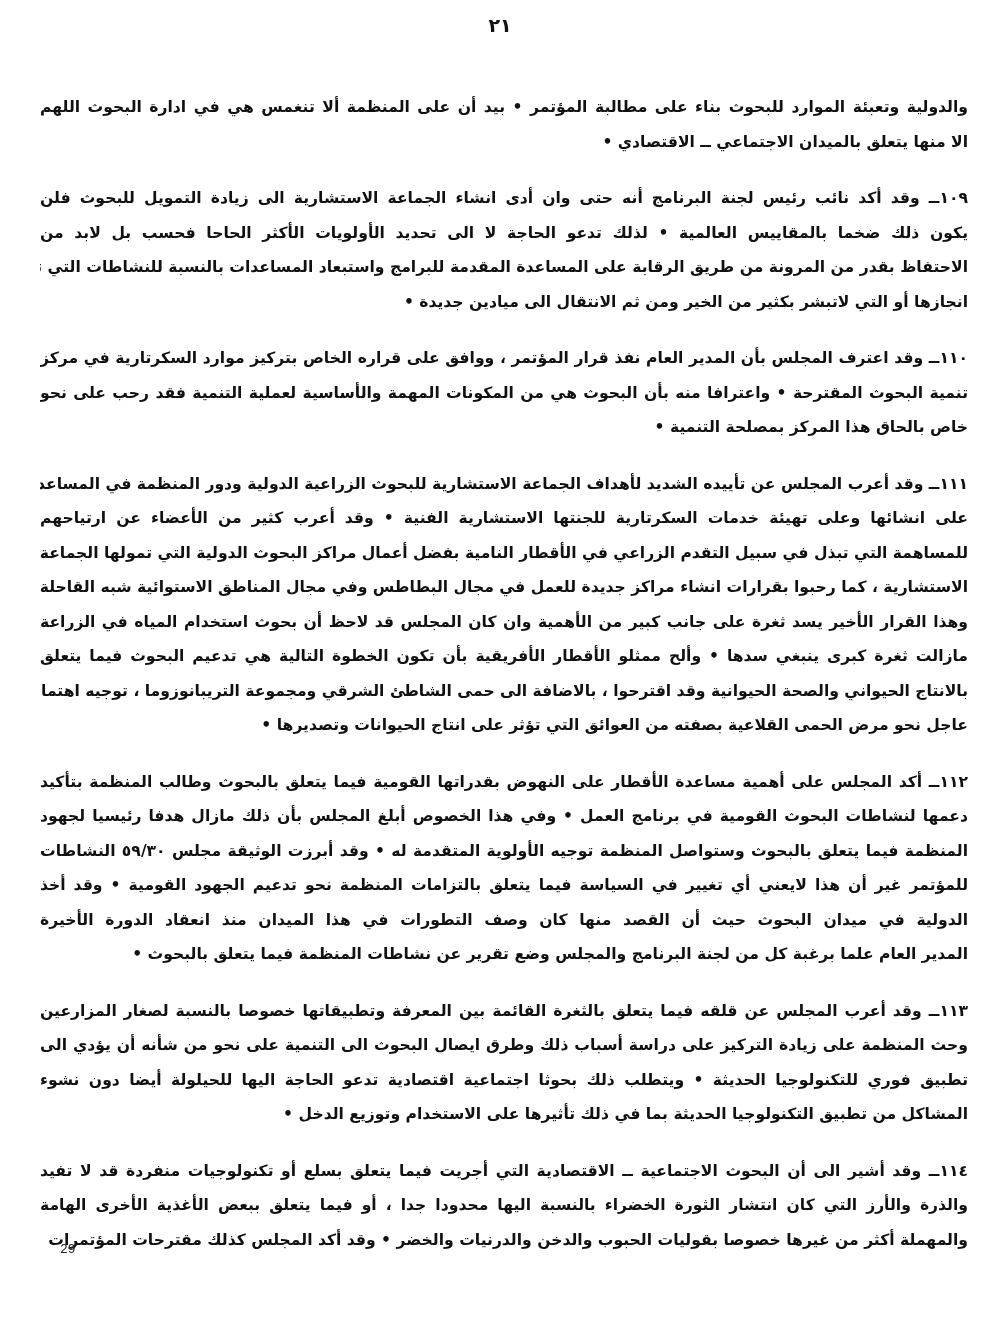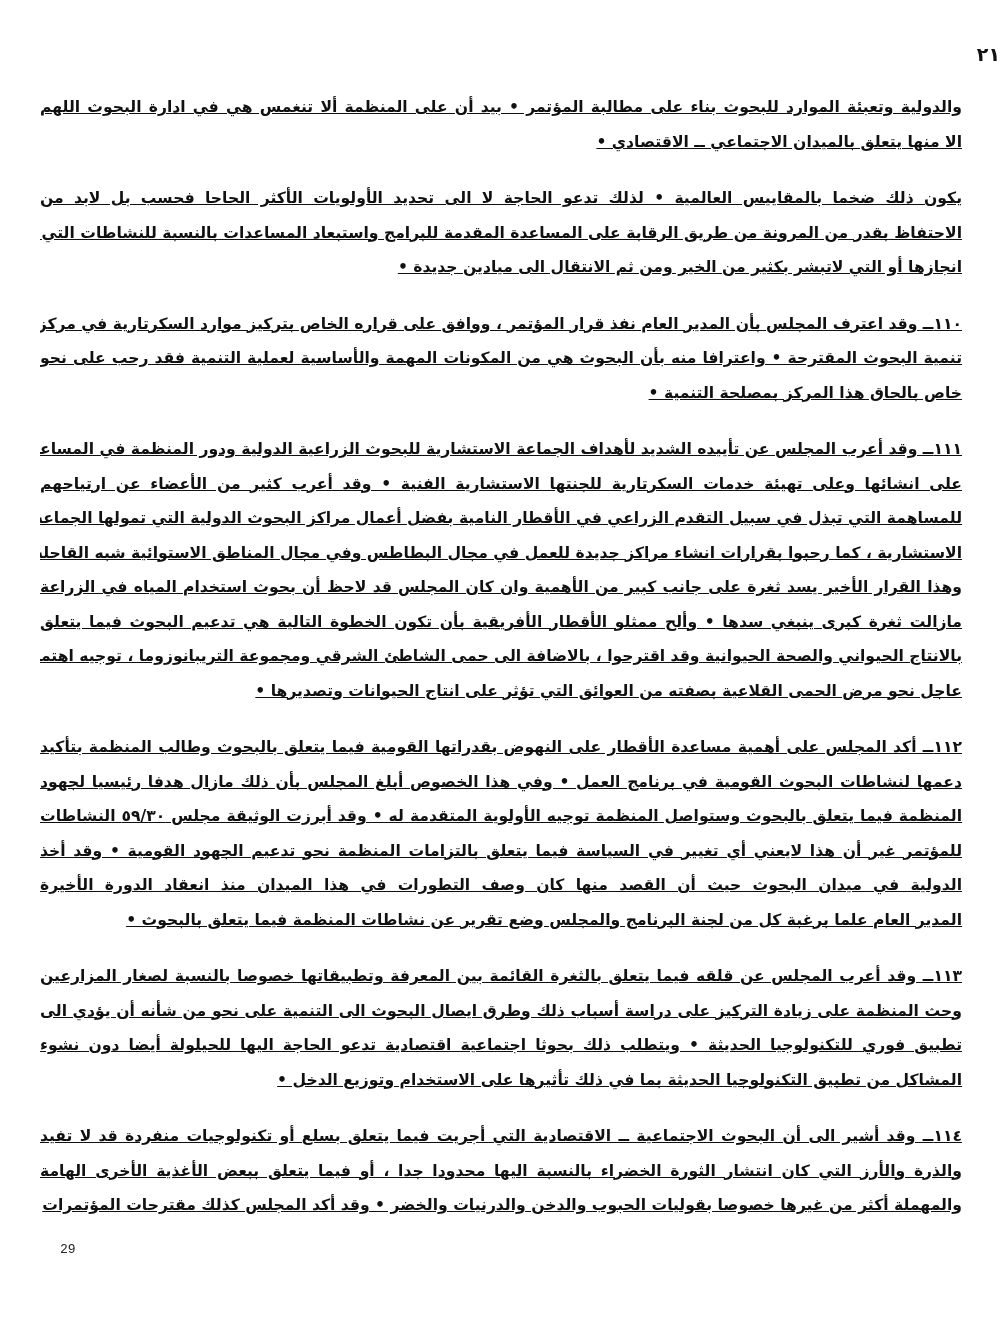--- a/index.html
+++ b/index.html
@@ -1,39 +1,40 @@
 <!DOCTYPE html>
 <html><head>
 <meta charset="utf-8">
 <style>
   html, body { margin: 0; padding: 0; background: #ffffff; }
   body { width: 1000px; height: 1317px; position: relative; overflow: hidden;
          font-family: "DejaVu Sans", sans-serif; color: #111111; }
-  .page-number-top { position: absolute; top: 14px; left: 0; width: 1000px; text-align: right;
-         font-size: 19px; font-weight: bold; margin-top: 29px; }
+  .page-number-top { position: absolute; top: 14px; left: 0; width: 1000px; text-align: center;
+         font-size: 19px; font-weight: bold; }
   .body-text { position: absolute; top: 90px; left: 40px; width: 930px; direction: rtl; }
-  .para { margin: 0 8px 22px 0; text-decoration: underline; }
+  .para { margin: 0 2px 22px 0; }
   .line { display: block; height: 34.5px; line-height: 34.5px; font-size: 15.6px; font-weight: bold;
           text-align: justify; text-align-last: justify; white-space: nowrap; overflow: hidden;
           letter-spacing: -0.2px; }
   .line.last { text-align-last: right; }
   .footer-page { position: absolute; top: 1242px; left: 60px; font-size: 13px;
           font-family: Liberation Mono, monospace; color: #222; }
 </style>
 </head>
 <body>
 
 <div class="page-number-top">٢١</div>
 
 <div class="body-text" id="body-text">
     <div class="para">
       <span class="line">والدولية وتعبئة الموارد للبحوث بناء على مطالبة المؤتمر • بيد أن على المنظمة ألا تنغمس هي في ادارة البحوث اللهم</span>
       <span class="line last">الا منها يتعلق بالميدان الاجتماعي ــ الاقتصادي •</span>
     </div>
     <div class="para">
+      <span class="line">١٠٩ــ وقد أكد نائب رئيس لجنة البرنامج أنه حتى وان أدى انشاء الجماعة الاستشارية الى زيادة التمويل للبحوث فلن</span>
       <span class="line">يكون ذلك ضخما بالمقاييس العالمية • لذلك تدعو الحاجة لا الى تحديد الأولويات الأكثر الحاحا فحسب بل لابد من</span>
       <span class="line">الاحتفاظ بقدر من المرونة من طريق الرقابة على المساعدة المقدمة للبرامج واستبعاد المساعدات بالنسبة للنشاطات التي تم</span>
       <span class="line last">انجازها أو التي لاتبشر بكثير من الخير ومن ثم الانتقال الى ميادين جديدة •</span>
     </div>
     <div class="para">
       <span class="line">١١٠ــ وقد اعترف المجلس بأن المدير العام نفذ قرار المؤتمر ، ووافق على قراره الخاص بتركيز موارد السكرتارية في مركز</span>
       <span class="line">تنمية البحوث المقترحة • واعترافا منه بأن البحوث هي من المكونات المهمة والأساسية لعملية التنمية فقد رحب على نحو</span>
       <span class="line last">خاص بالحاق هذا المركز بمصلحة التنمية •</span>
     </div>
     <div class="para">

